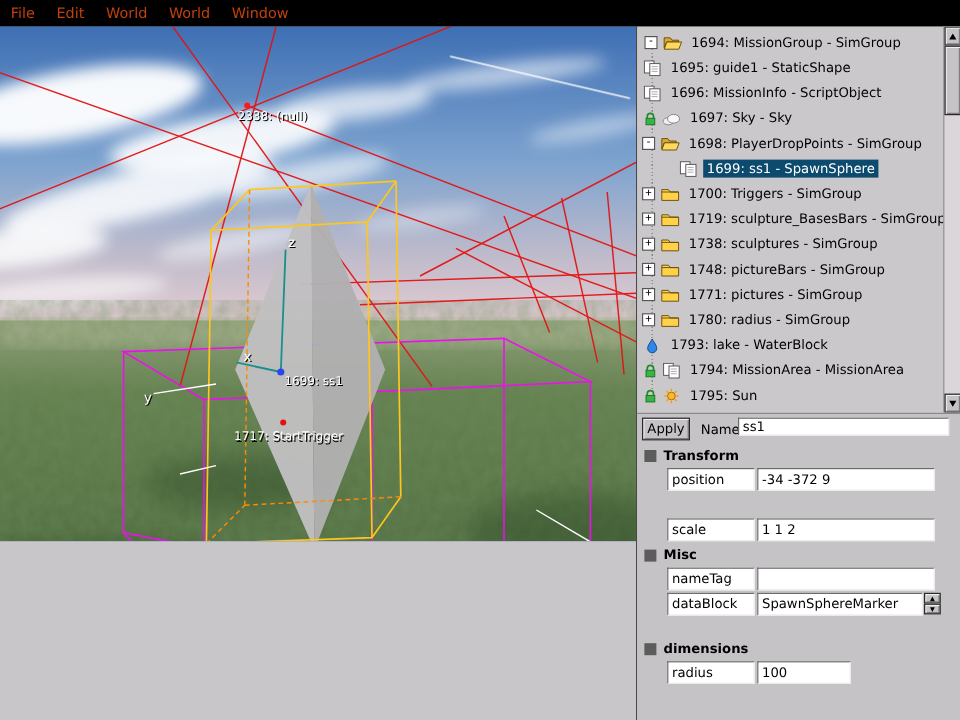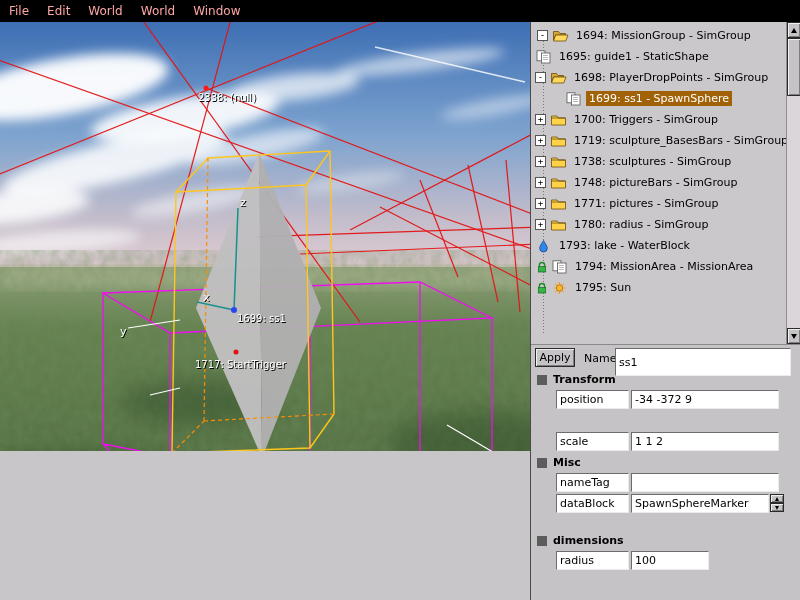--- a/index.html
+++ b/index.html
@@ -1,21 +1,21 @@
 <!DOCTYPE html>
 <html><head>
 <meta charset="utf-8">
 <style>
   html,body{margin:0;padding:0;width:800px;height:600px;overflow:hidden;}
   body{font-family:"DejaVu Sans","Liberation Sans",sans-serif;background:#c9c6c9;position:relative;}
   *{box-sizing:border-box;}
 
   
   .menubar{position:absolute;left:0;top:0;width:800px;height:22px;background:#000;display:flex;align-items:center;z-index:9;}
-  .menu-item{color:#fca5a5;font-size:12px;padding:0 9px;cursor:default;}
+  .menu-item{color:#c2410c;font-size:12px;padding:0 9px;cursor:default;}
 
   
   .viewport{position:absolute;left:0;top:22px;width:530px;height:429px;background:#3e6fb4;overflow:hidden;}
   .scene{position:absolute;left:0;top:0;}
   .vlabel{position:absolute;color:#fff;font-size:10px;line-height:11px;white-space:nowrap;
           text-shadow:1px 1px 0 #000;}
   .vlabel.axis{font-size:11px;}
 
   
   .rpanel{position:absolute;left:530px;top:22px;width:270px;height:578px;background:#c9c6c9;border-left:1px solid #4a4a4a;}
@@ -25,40 +25,40 @@
   .tree::before{content:"";position:absolute;left:12px;top:16px;width:1px;height:296px;
       background:repeating-linear-gradient(to bottom,#7a7a7a 0 1px,transparent 1px 3px);}
   .tree-rows{position:absolute;left:0;top:3px;width:254px;}
   .trow{height:21px;display:flex;align-items:center;font-size:11px;white-space:nowrap;cursor:default;}
   .trow.d0{padding-left:6px;} .trow.d1{padding-left:4px;} .trow.d2{padding-left:34px;}
   .exp{width:11px;height:11px;border:1px solid #555;background:#fff;font-size:9px;line-height:9px;
        text-align:center;margin-right:4px;flex:0 0 auto;font-family:"DejaVu Sans Mono",monospace;color:#000;}
   .ticon{width:17px;height:14px;margin-right:4px;flex:0 0 auto;}
   .ticon.slot{margin-right:2px;width:14px;}
   .tlabel{padding:1px 3px;color:#000;}
-  .trow.selected .tlabel{background:#a16207;color:#fff;}
+  .trow.selected .tlabel{background:#0c4a6e;color:#fff;}
 
   
   .tree-scroll{position:absolute;right:0;top:0;width:15px;height:322px;background:#dad6da;border-left:1px solid #8f8f8f;}
   .sb-btn{position:absolute;left:0;width:14px;height:16px;background:#c6c3c6;border:1px solid #2a2a2a;
           box-shadow:inset 1px 1px 0 #f0f0f0,inset -1px -1px 0 #7d7d7d;display:flex;align-items:center;justify-content:center;}
   .sb-btn.up{top:0;} .sb-btn.down{bottom:0;}
   .sb-thumb{position:absolute;left:0;top:16px;width:14px;height:58px;background:#c6c3c6;border:1px solid #2a2a2a;
           box-shadow:inset 1px 1px 0 #f0f0f0,inset -1px -1px 0 #7d7d7d;}
   .arr-up{width:0;height:0;border-left:3px solid transparent;border-right:3px solid transparent;border-bottom:5px solid #000;}
   .arr-down{width:0;height:0;border-left:3px solid transparent;border-right:3px solid transparent;border-top:5px solid #000;}
 
   
   .inspector{position:absolute;left:0;top:322px;width:270px;height:256px;background:#c6c3c6;border-top:1px solid #8a8a8a;}
   .apply-btn{position:absolute;left:4px;top:3px;width:40px;height:19px;background:#c6c3c6;border:1px solid #2a2a2a;
           box-shadow:inset 1px 1px 0 #f0f0f0,inset -1px -1px 0 #7d7d7d;font:11px "DejaVu Sans",sans-serif;color:#000;padding:0;}
   .name-label{position:absolute;left:53px;top:7px;font-size:11px;color:#000;}
   .sunken{background:#fff;border:1px solid;border-color:#6c6c6c #ececec #ececec #6c6c6c;
           font:11px "DejaVu Sans",sans-serif;color:#000;padding:1px 3px;}
-  .name-input{position:absolute;left:84px;top:3px;width:176px;height:28px;}
+  .name-input{position:absolute;left:84px;top:3px;width:176px;height:15px;}
   .sect{position:absolute;left:0;width:270px;height:17px;}
   .sect .sq{position:absolute;left:6px;top:3px;width:10px;height:10px;background:#5c5c5c;}
   .sect .stitle{position:absolute;left:22px;top:1px;font-weight:bold;font-size:11px;color:#000;}
   .frow{position:absolute;left:0;width:270px;height:20px;}
   .fname{position:absolute;left:25px;top:0;width:73px;height:19px;line-height:15px;}
   .fval{position:absolute;left:100px;top:0;width:148px;height:19px;}
   .fval.short{width:78px;}
   .fval.withspin{width:138px;}
   .spin{position:absolute;left:239px;top:0;width:14px;height:19px;}
   .spin-btn{width:14px;height:9px;background:#c6c3c6;border:1px solid #2a2a2a;
@@ -241,20 +241,35 @@
           </svg>
         <span class="tlabel">1694: MissionGroup - SimGroup</span>
       </div>
       <div class="trow d1">
         <svg class="ticon">
             <use href="#sym-pages"></use>
           </svg>
         <span class="tlabel">1695: guide1 - StaticShape</span>
       </div>
       <div class="trow d1">
+        <svg class="ticon">
+            <use href="#sym-pages"></use>
+          </svg>
+        <span class="tlabel">1696: MissionInfo - ScriptObject</span>
+      </div>
+      <div class="trow d1">
+        <svg class="ticon slot">
+            <use href="#sym-lock"></use>
+          </svg>
+        <svg class="ticon">
+            <use href="#sym-cloud"></use>
+          </svg>
+        <span class="tlabel">1697: Sky - Sky</span>
+      </div>
+      <div class="trow d1">
         <span class="exp">-</span>
         <svg class="ticon">
             <use href="#sym-folder-open"></use>
           </svg>
         <span class="tlabel">1698: PlayerDropPoints - SimGroup</span>
       </div>
       <div class="trow d2 selected">
         <svg class="ticon">
             <use href="#sym-pages"></use>
           </svg>

